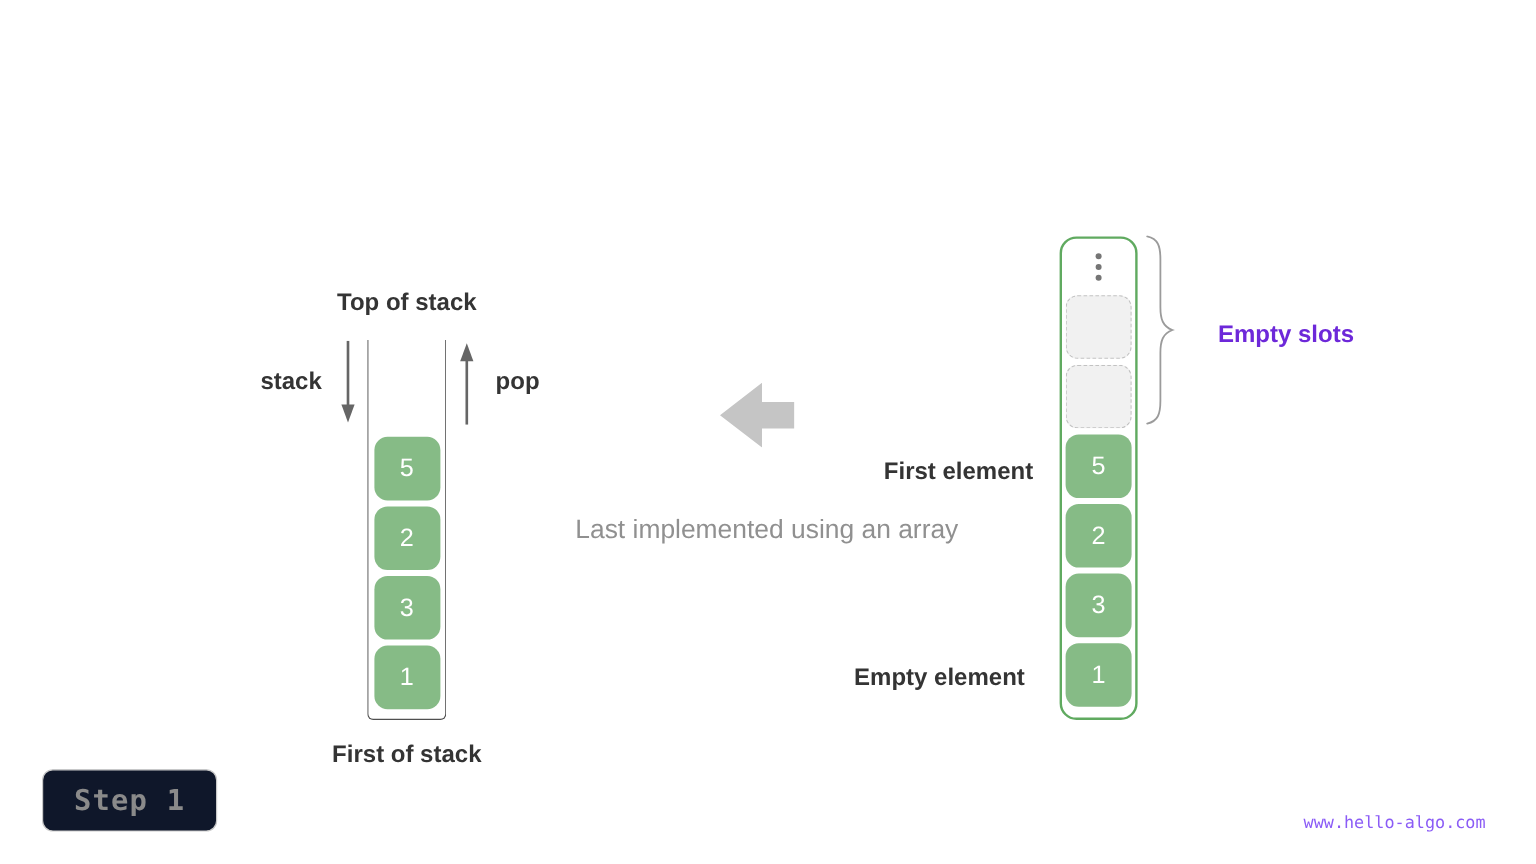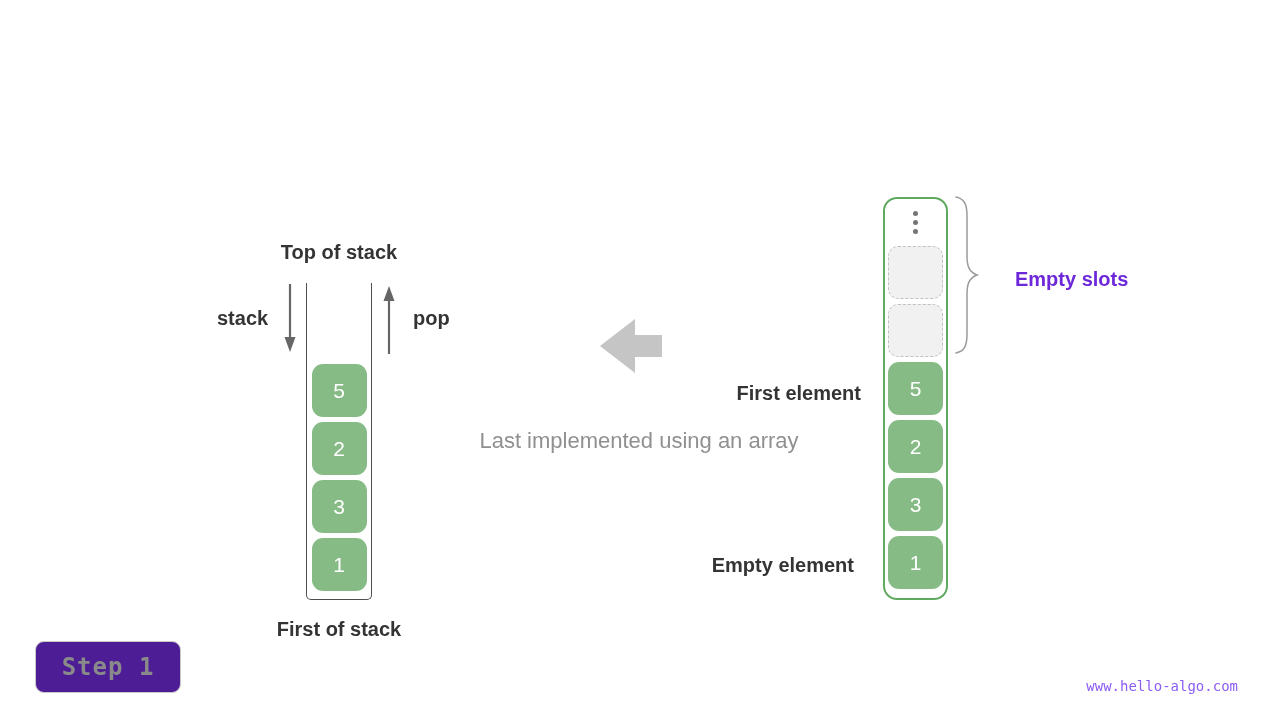--- a/index.html
+++ b/index.html
@@ -83,21 +83,21 @@
     justify-content: center; align-items: center;
     gap: 4px;
   }
   .ellipsis .dot {
     width: 5px; height: 5px; border-radius: 50%;
     background: #757575;
   }
   .step-badge {
     left: 35px; top: 641px;
     width: 146px; height: 52px;
-    background: #4c1d95;
+    background: #0f172a;
     border: 1.5px solid #c9c9c9;
     border-radius: 9px;
     box-sizing: border-box;
     display: flex; align-items: center; justify-content: center;
     font-family: "DejaVu Sans Mono", monospace;
     font-size: 24px; font-weight: bold;
     color: #8a8a8a;
     letter-spacing: 1px;
     white-space: pre;
   }

